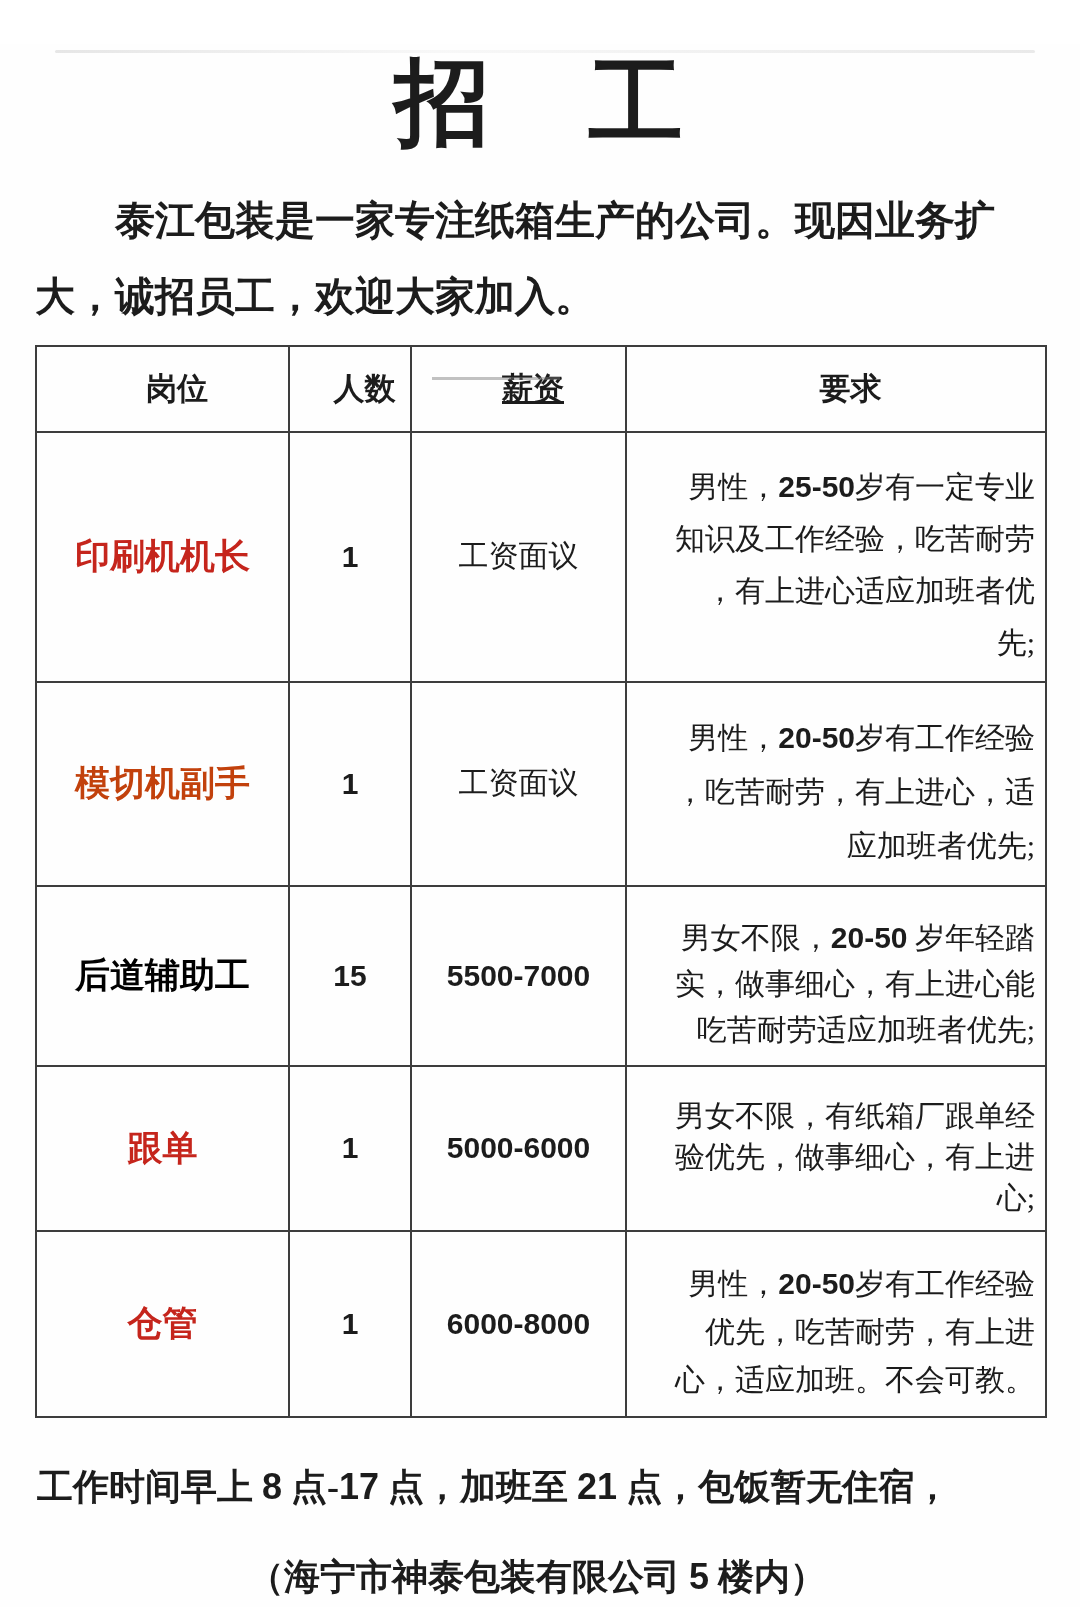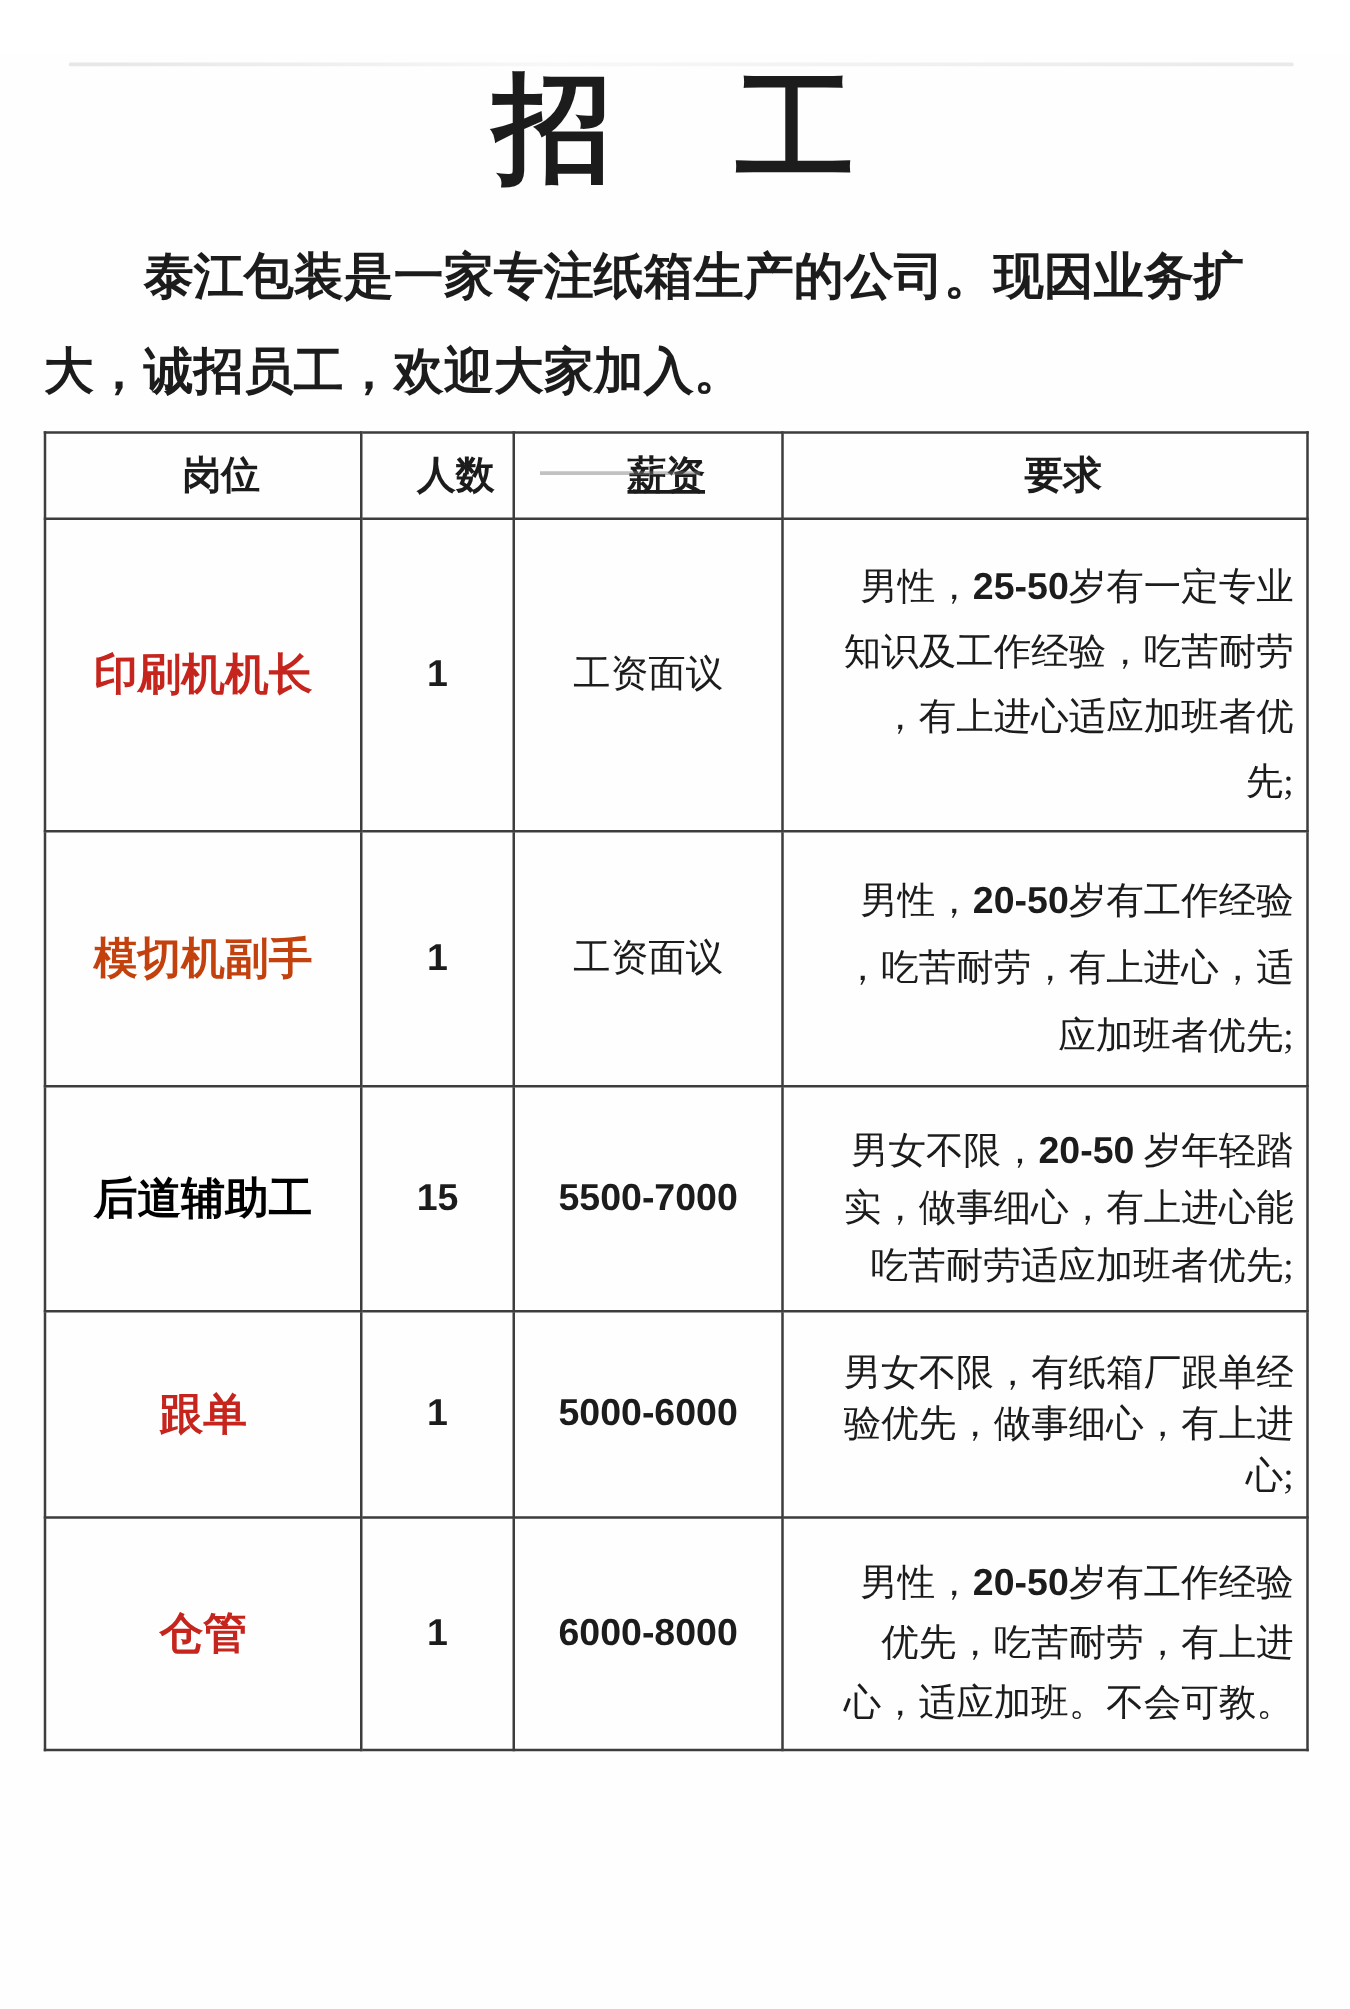--- a/index.html
+++ b/index.html
@@ -53,21 +53,21 @@
   table.jobs th, table.jobs td {
     border: 2px solid #3d3d3d;
     vertical-align: middle;
   }
   col.c-pos    { width: 253px; }
   col.c-count  { width: 122px; }
   col.c-salary { width: 215px; }
   col.c-req    { width: 420px; }
 
   table.jobs th {
-    height: 69px;
+    height: 86px;
     font-size: 31px;
     font-weight: 600;
     text-align: center;
     padding-left: 29px;
   }
   td.pos {
     text-align: center;
     font-size: 35px;
     font-weight: 600;
   }
@@ -168,14 +168,16 @@
         <td class="pos accent" style="color: rgb(197, 37, 28); border-color: rgb(61, 61, 61);">仓管</td>
         <td class="count" data-autobold="true" style="border-color: rgb(61, 61, 61);"><b>1</b></td>
         <td class="salary" data-autobold="true" style="border-color: rgb(61, 61, 61);"><b>6000-8000</b></td>
         <td class="req" data-autobold="true" style="border-color: rgb(61, 61, 61);">男性，<b>20-50</b>岁有工作经验
 优先，吃苦耐劳，有上进
 心，适应加班。不会可教。</td>
       </tr>
     </tbody>
   </table>
 
+  <p class="footer-line f-worktime" data-autobold="true">工作时间早上 <b>8</b> 点-<b>17</b> 点，加班至 <b>21</b> 点，包饭暂无住宿，</p>
+  <p class="footer-line f-note" data-autobold="true">（海宁市神泰包装有限公司 <b>5</b> 楼内）</p>
 
 </div>
 
 </body></html>

